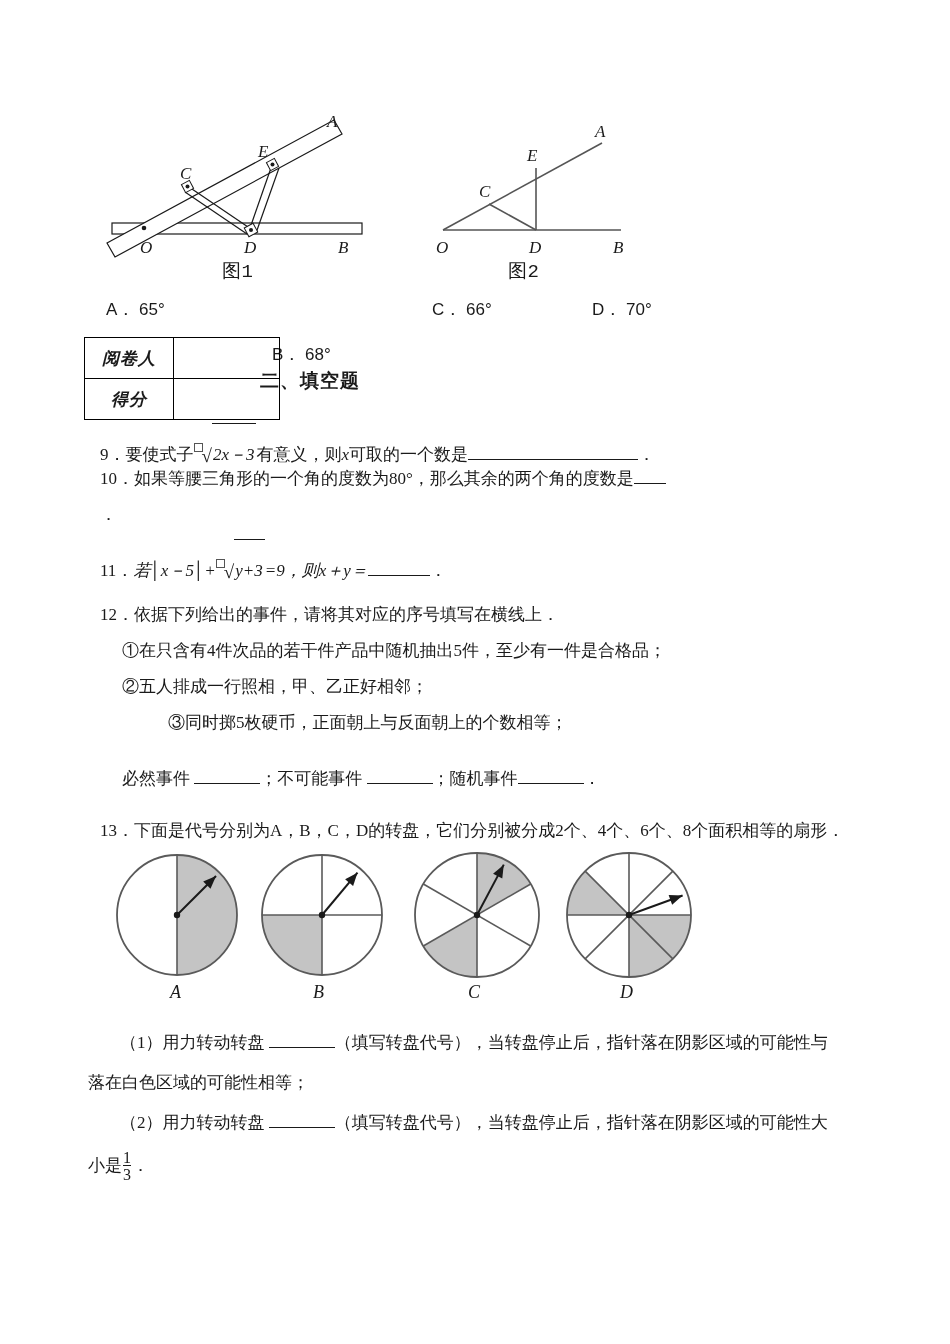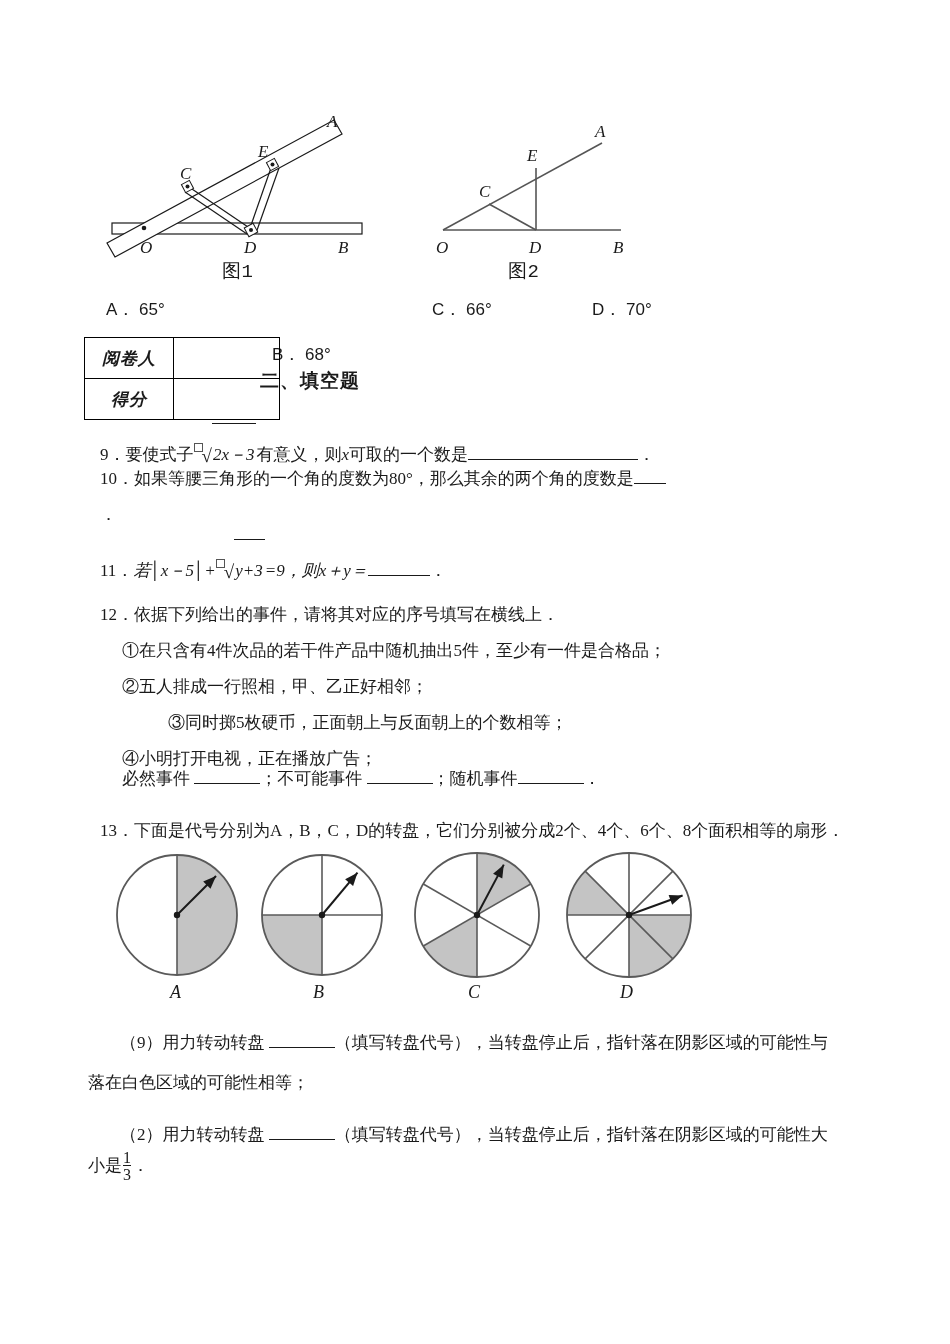--- a/index.html
+++ b/index.html
@@ -257,21 +257,20 @@
   <div class="q" style="left:100px; top:540px;">
     <span class="num">11．</span><span class="mi">若│x－5│+</span><span class="radical"><span class="idx"></span><span class="sign">√</span><span class="rad-body mi">y+3</span></span><span class="mi">=9，则x＋y＝</span><span class="blank b-mini"></span><span>．</span>
   </div>
 
   <div class="q" style="left:100px; top:600px;">
     <span class="num">12．</span><span>依据下列给出的事件，请将其对应的序号填写在横线上．</span>
   </div>
   <div class="q" style="left:122px; top:636px;">①在只含有4件次品的若干件产品中随机抽出5件，至少有一件是合格品；</div>
   <div class="q" style="left:122px; top:672px;">②五人排成一行照相，甲、乙正好相邻；</div>
   <div class="q" style="left:122px; top:708px;margin-left:46px;">③同时掷5枚硬币，正面朝上与反面朝上的个数相等；</div>
-  <div class="q" style="left:122px; top:744px;">④小明打开电视，正在播放广告；</div>
   <div class="q" style="left:122px; top:764px;">
     <span>必然事件</span><span>&nbsp;</span><span class="blank b-med"></span><span>；不可能事件</span><span>&nbsp;</span><span class="blank b-med"></span><span>；随机事件</span><span class="blank b-med"></span><span>．</span>
   </div>
 
   <div class="q" style="left:100px; top:816px;text-align:right;">
     <span class="num">13．</span><span>下面是代号分别为A，B，C，D的转盘，它们分别被分成2个、4个、6个、8个面积相等的扇形．</span>
   </div>
 
   <div class="spinners">
     <svg width="950" height="165" viewBox="0 0 950 165">
@@ -318,24 +317,24 @@
         </g>
     </svg>
   </div>
 
   <div class="spinner-label sl-a">A</div>
   <div class="spinner-label sl-b">B</div>
   <div class="spinner-label sl-c">C</div>
   <div class="spinner-label sl-d">D</div>
 
   <div class="q" style="left:120px; top:1028px;">
-    <span>（9）用力转动转盘</span><span>&nbsp;</span><span class="blank b-med"></span><span>（填写转盘代号），当转盘停止后，指针落在阴影区域的可能性与</span>
+    <span>（1）用力转动转盘</span><span>&nbsp;</span><span class="blank b-med"></span><span>（填写转盘代号），当转盘停止后，指针落在阴影区域的可能性与</span>
   </div>
   <div class="q" style="left:88px; top:1068px;">落在白色区域的可能性相等；</div>
 
-  <div class="q" style="left:120px; top:1108px;margin-top:12px;">
+  <div class="q" style="left:120px; top:1108px;">
     <span>（2）用力转动转盘</span><span>&nbsp;</span><span class="blank b-med"></span><span>（填写转盘代号），当转盘停止后，指针落在阴影区域的可能性大</span>
   </div>
   <div class="q" style="left:88px; top:1150px;">
     <span>小是</span><span class="frac"><span class="numer">1</span><br><span class="den">3</span></span><span>．</span>
   </div>
 
 </div>
 
 </body></html>

